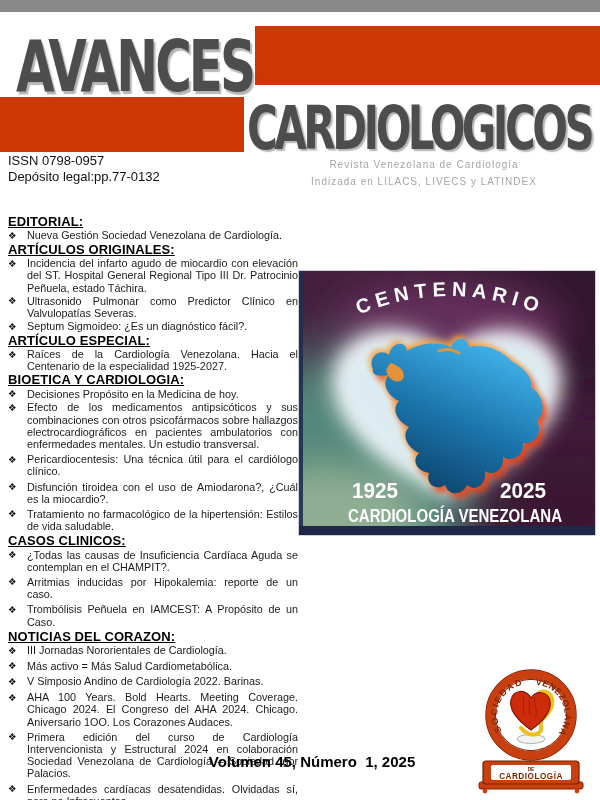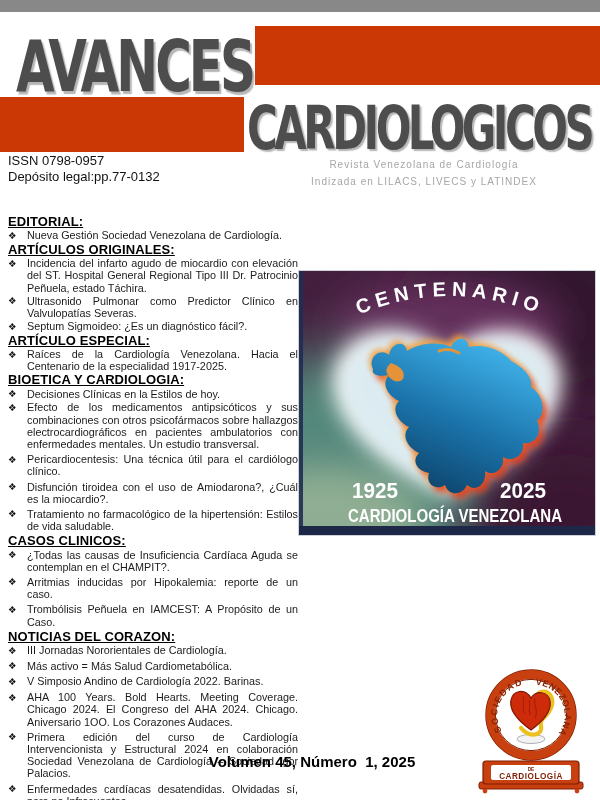--- a/index.html
+++ b/index.html
@@ -90,29 +90,29 @@
       <div class="toc-item">
           <span class="bullet">❖</span>
           <span class="itext">Septum Sigmoideo: ¿Es un diagnóstico fácil?.</span>
         </div>
     </div>
 
     <div class="toc-section">
       <div class="toc-heading">ARTÍCULO ESPECIAL:</div>
       <div class="toc-item">
           <span class="bullet">❖</span>
-          <span class="itext">Raíces de la Cardiología Venezolana.  Hacia el Centenario de la especialidad 1917-2025.</span>
+          <span class="itext">Raíces de la Cardiología Venezolana.  Hacia el Centenario de la especialidad 1925-2027.</span>
         </div>
     </div>
 
     <div class="toc-section">
       <div class="toc-heading">BIOETICA Y CARDIOLOGIA:</div>
       <div class="toc-item">
           <span class="bullet">❖</span>
-          <span class="itext">Decisiones Clínicas en la Estilos de hoy.</span>
+          <span class="itext">Decisiones Propósito en la Medicina de hoy.</span>
         </div>
     </div>
 
     <div class="toc-section spaced">
       <div class="toc-item">
           <span class="bullet">❖</span>
           <span class="itext">Efecto de los medicamentos antipsicóticos y sus combinaciones con otros psicofármacos sobre hallazgos electrocardiográficos en pacientes ambulatorios con enfermedades mentales. Un estudio transversal.</span>
         </div>
       <div class="toc-item">
           <span class="bullet">❖</span>

